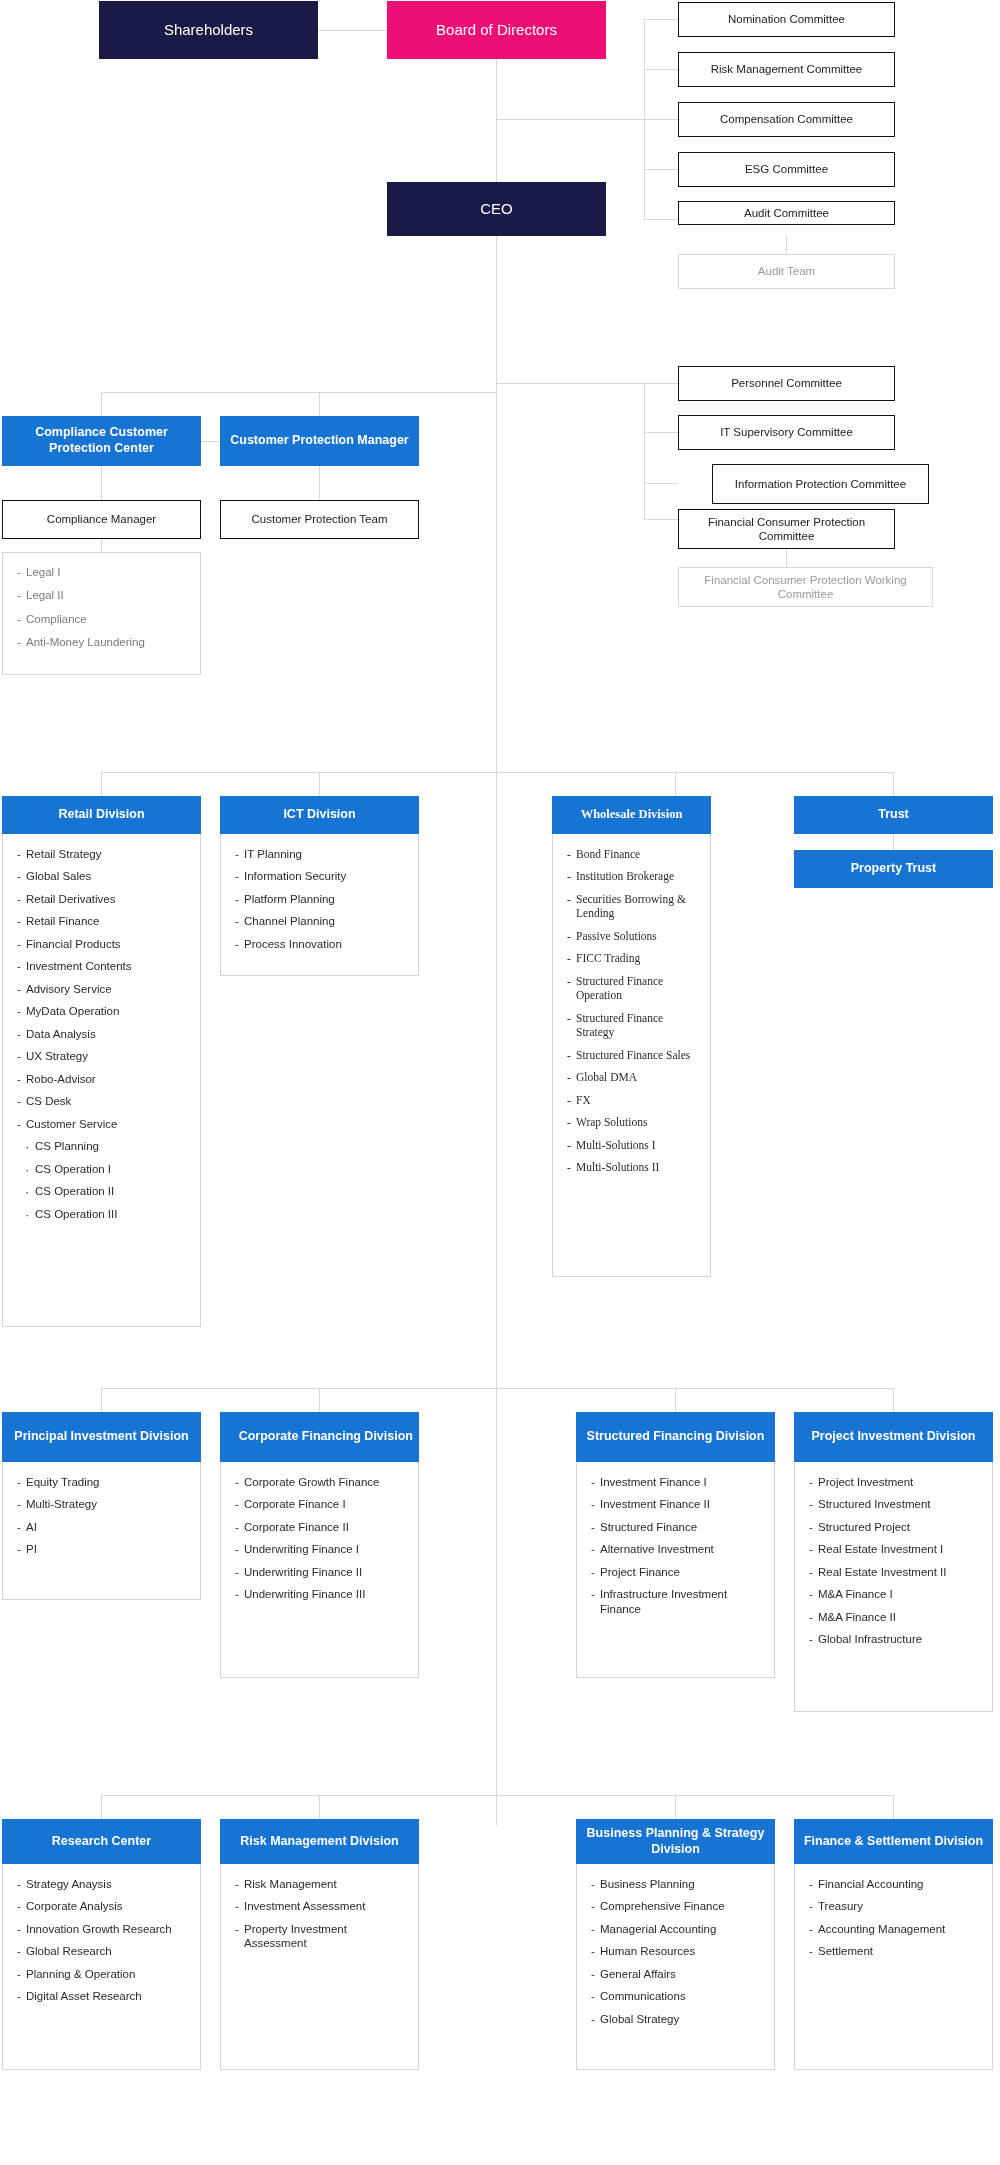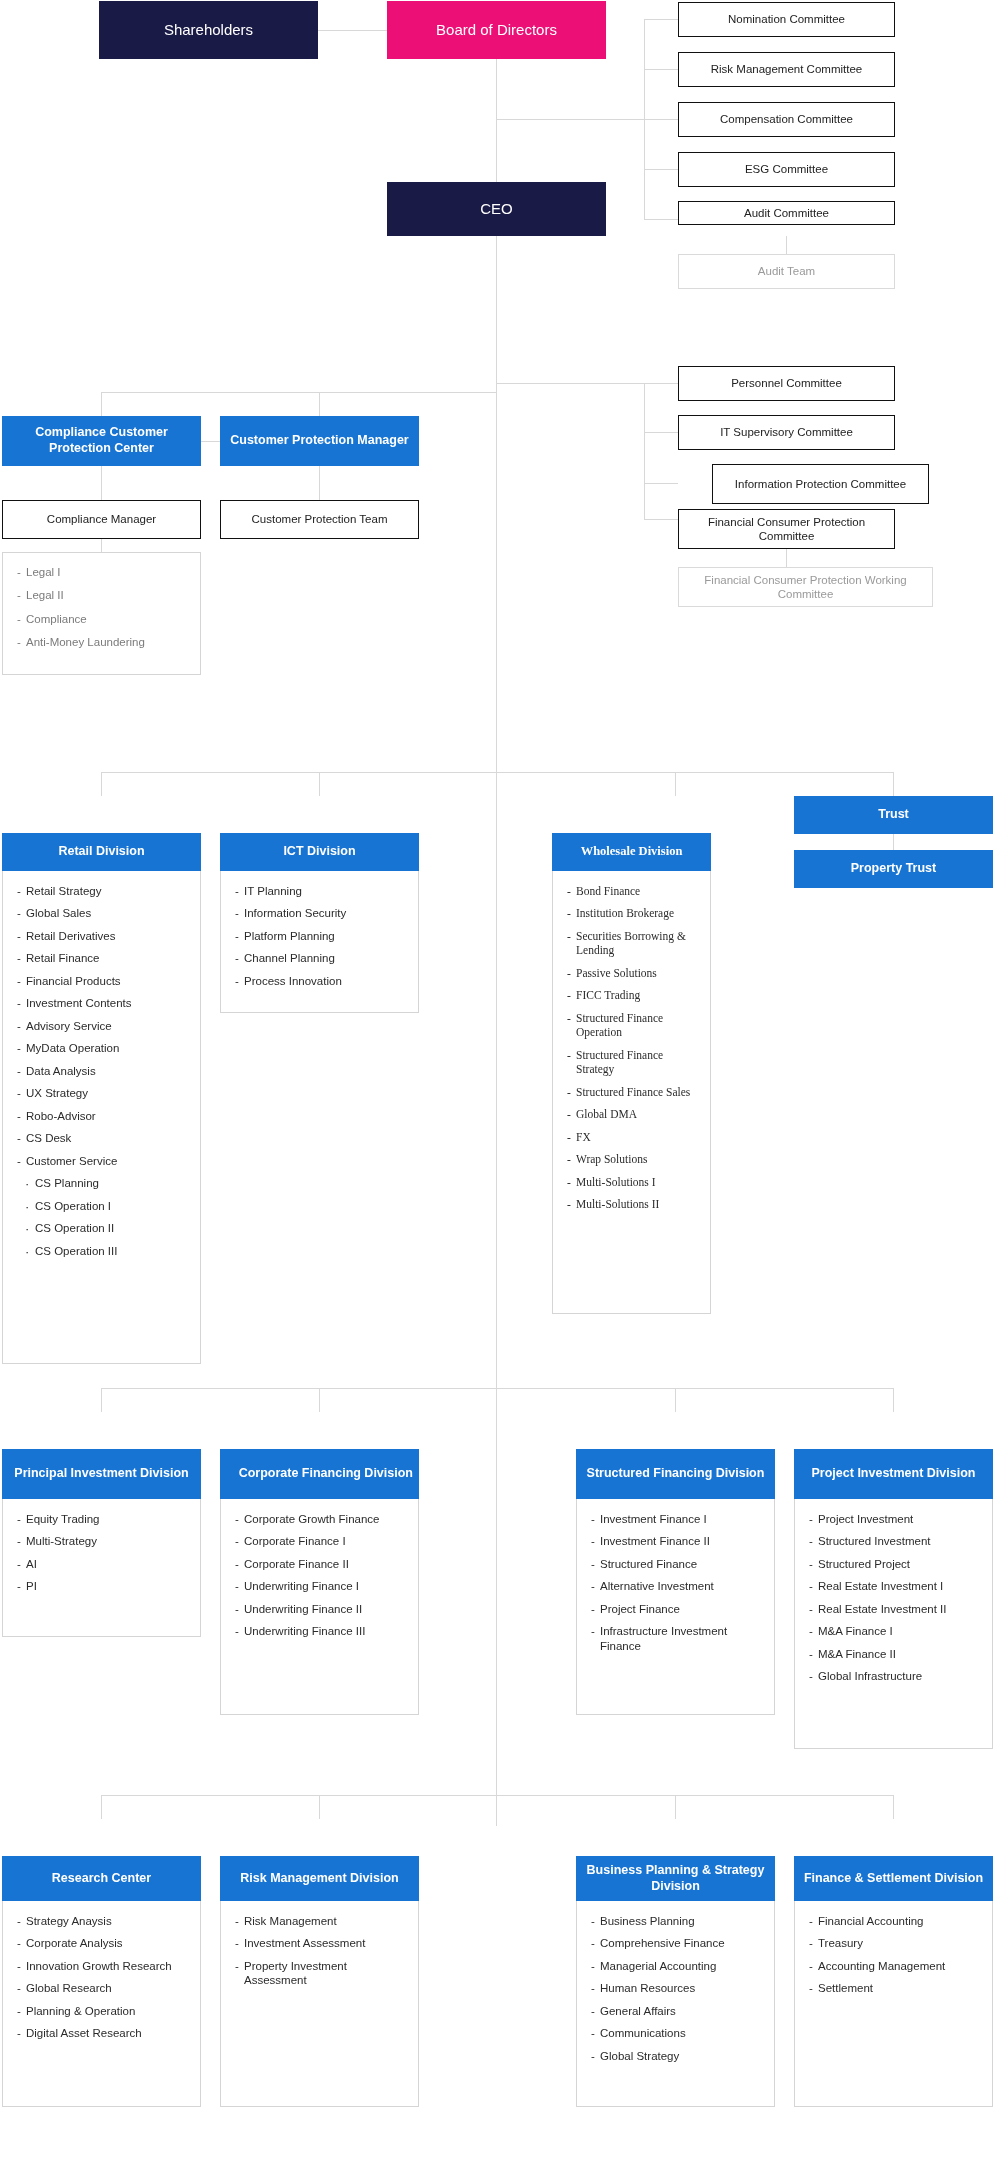--- a/index.html
+++ b/index.html
@@ -56,21 +56,21 @@
   }
   .box-ghost {
     background: #ffffff;
     border: 1px solid #dadada;
     color: #9a9a9a;
     font-size: 11.5px;
     padding: 2px 15px;
   }
 
   
-  .card { position: absolute; margin-top: 37px; }
+  .card { position: absolute; }
   .card-head {
     background: #1874d2;
     color: #ffffff;
     font-size: 12.5px;
     font-weight: bold;
     text-align: center;
     line-height: 1.25;
     display: flex;
     align-items: center;
     justify-content: center;

